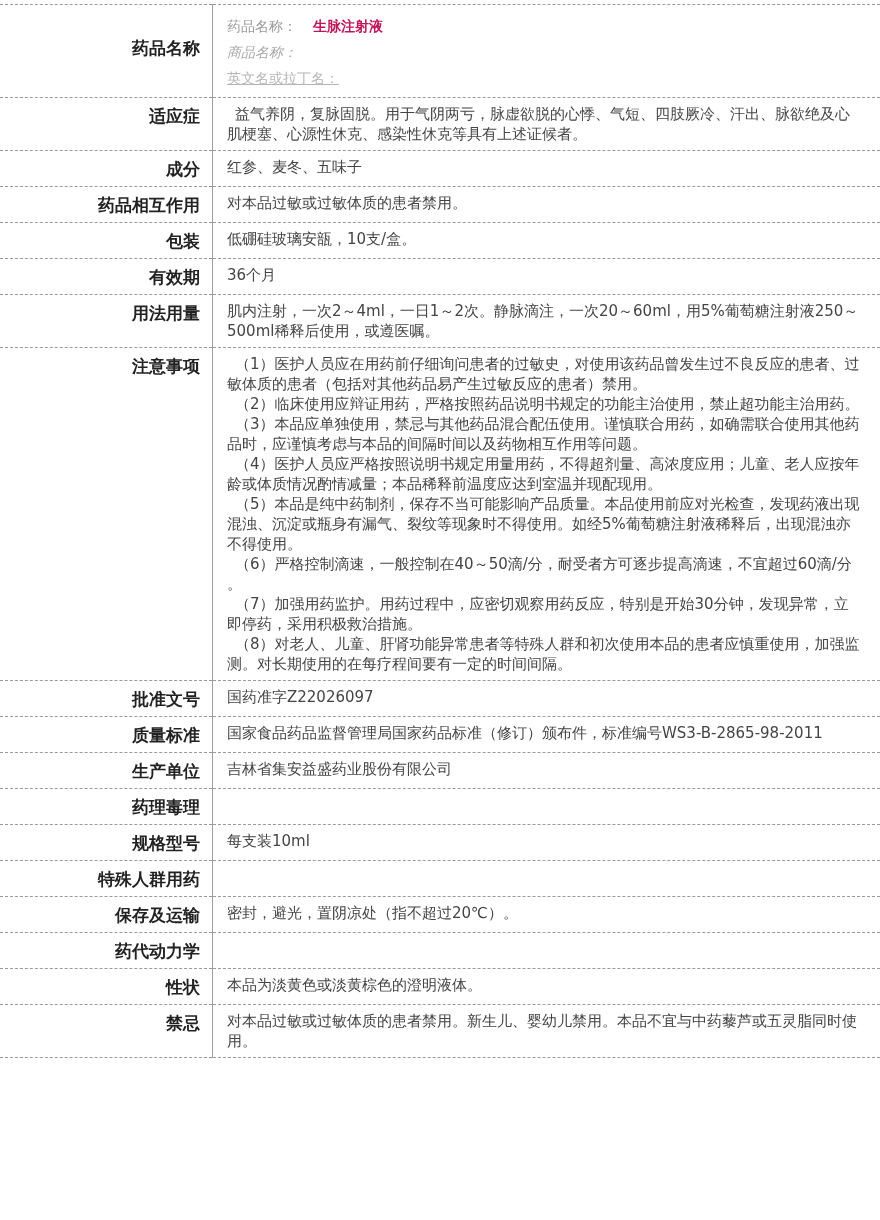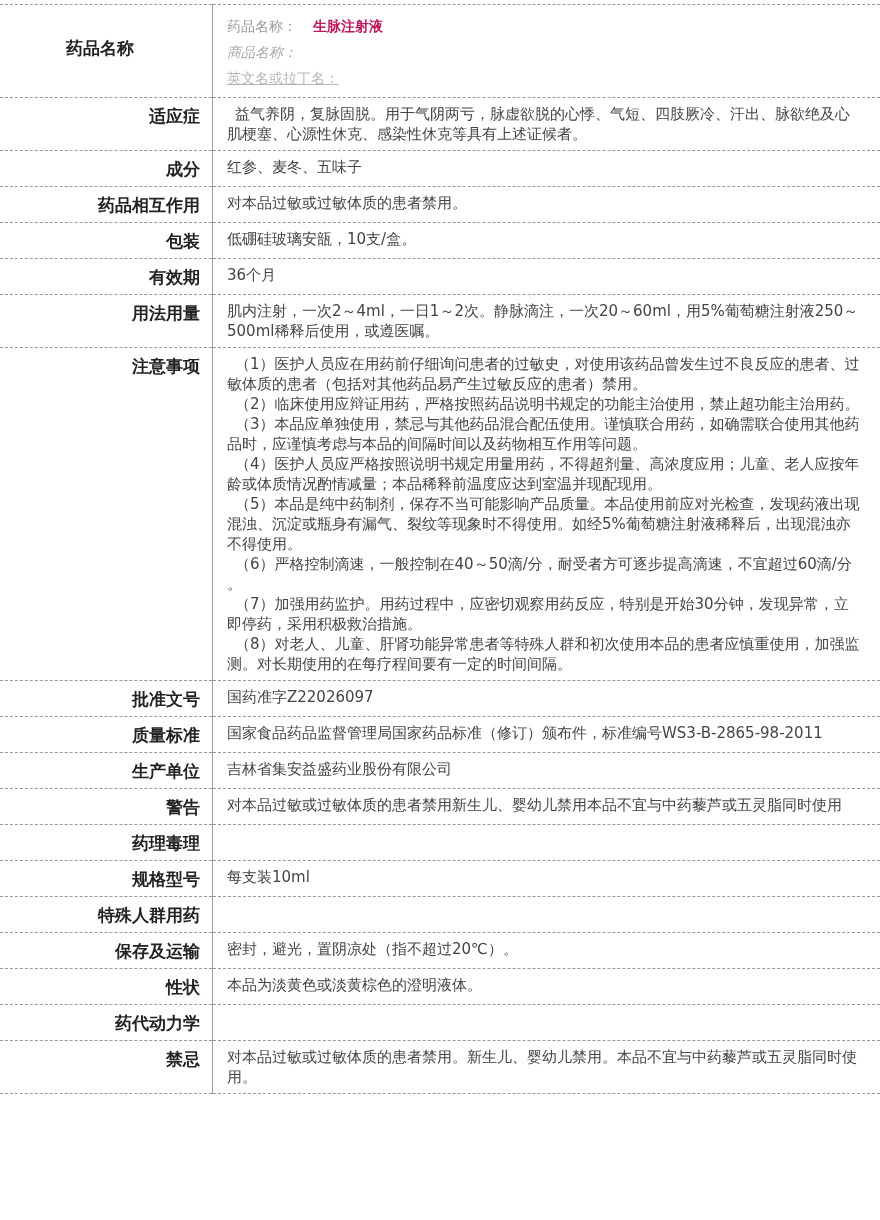--- a/index.html
+++ b/index.html
@@ -40,21 +40,21 @@
   table.drug-table td {
     vertical-align: top;
     padding: 6px 20px 6px 14px;
     font-size: 15px;
     line-height: 20px;
     color: #444444;
     word-break: break-all;
     line-break: anywhere;
   }
   tr.h1 { height: 33px; }
-  tr.row-name th { vertical-align: middle; padding-top: 0; text-align: center; }
+  tr.row-name th { vertical-align: middle; padding-top: 0; }
   tr.row-name td { line-height: 26px; font-size: 14px; padding-top: 8px; }
   .dn-line { line-height: 26px; }
   .g1 { color: #999999; }
   .g2 { color: #a8a8a8; font-style: italic; }
   .g3 { color: #b6b6b6; text-decoration: underline; }
   .dn-value { color: #be185d; font-weight: bold; margin-left: 16px; }
   .indent { text-indent: 8px; }
   p.note {
     margin: 0;
     text-indent: 8px;
@@ -129,24 +129,20 @@
       <tr>
         <th>质量标准</th>
         <td>国家食品药品监督管理局国家药品标准（修订）颁布件，标准编号WS3-B-2865-98-2011</td>
       </tr>
 
       <tr class="h1">
         <th>生产单位</th>
         <td>吉林省集安益盛药业股份有限公司</td>
       </tr>
 
-      <tr>
-        <th>警告</th>
-        <td>对本品过敏或过敏体质的患者禁用新生儿、婴幼儿禁用本品不宜与中药藜芦或五灵脂同时使用</td>
-      </tr>
 
       <tr class="h1">
         <th>药理毒理</th>
         <td></td>
       </tr>
 
       <tr class="h1">
         <th>规格型号</th>
         <td>每支装10ml</td>
       </tr>
@@ -155,27 +151,27 @@
         <th>特殊人群用药</th>
         <td></td>
       </tr>
 
       <tr class="h1">
         <th>保存及运输</th>
         <td>密封，避光，置阴凉处（指不超过20℃）。</td>
       </tr>
 
       <tr class="h1">
-        <th>性状</th>
-        <td>本品为淡黄色或淡黄棕色的澄明液体。</td>
+        <th>药代动力学</th>
+        <td></td>
       </tr>
 
       <tr class="h1">
-        <th>药代动力学</th>
-        <td></td>
+        <th>性状</th>
+        <td>本品为淡黄色或淡黄棕色的澄明液体。</td>
       </tr>
 
       <tr>
         <th>禁忌</th>
         <td>对本品过敏或过敏体质的患者禁用。新生儿、婴幼儿禁用。本品不宜与中药藜芦或五灵脂同时使用。</td>
       </tr>
 
     </tbody>
   </table>
 </div>

